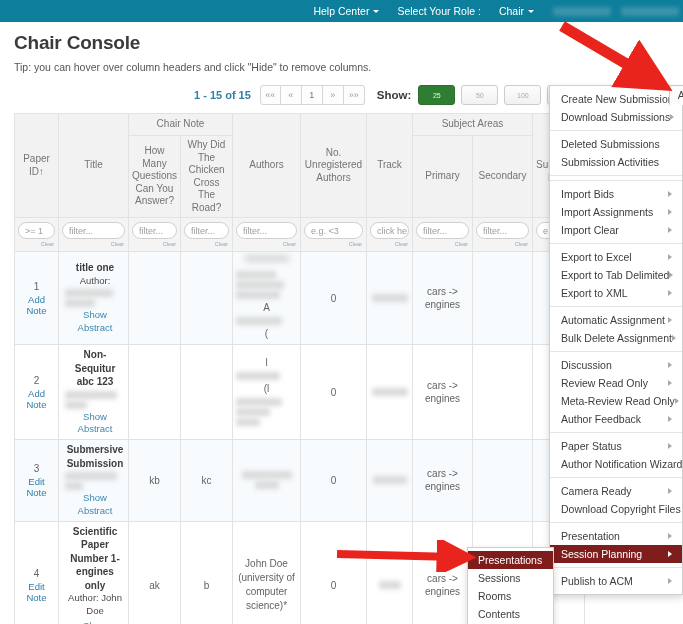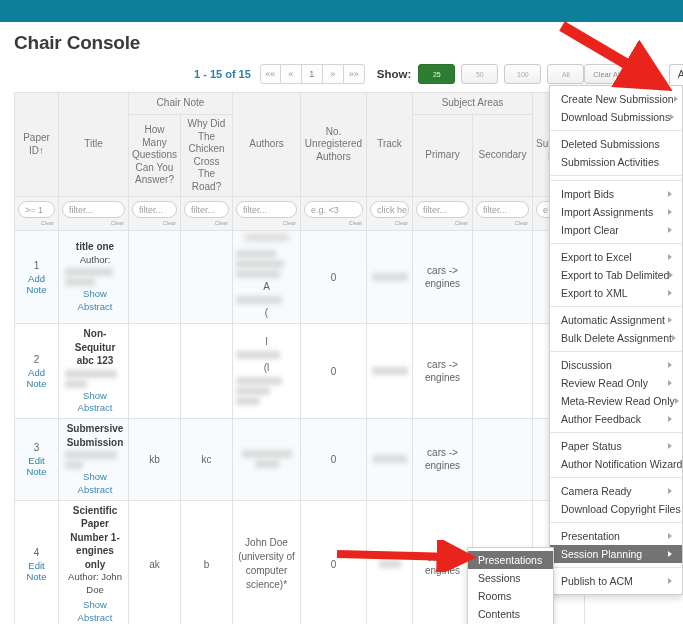--- a/index.html
+++ b/index.html
@@ -230,40 +230,56 @@
     white-space: nowrap;
     line-height: 14px;
   }
   .mi .sub-caret {
     margin-left: auto;
     width: 0; height: 0;
     border-top: 3px solid transparent;
     border-bottom: 3px solid transparent;
     border-left: 4px solid #a9a9a9;
   }
-  .mi.sel { background: #737373; color: #ffffff; }
+  .mi.sel { background: #7f1d1d; color: #ffffff; }
   .mi.sel .sub-caret { border-left-color: #ffffff; }
   .sep { height: 1px; background: #e4e4e4; margin: 4px 0; }
 
   .menu-sub { left: 467px; top: 547px; width: 87px; padding: 3px 0; }
   .menu-sub .mi { padding: 2px 10px; }
 
   
   .arrow-svg { position: absolute; z-index: 60; pointer-events: none; }
 </style>
 </head>
 <body>
 
 <div id="root">
 
   <div class="topnav">
+    <div class="nav-right">
+      <div class="nav-item">
+        <span>Help Center</span>
+        <i class="caret-d"></i>
+      </div>
+      <div class="nav-item">
+        <span>Select Your Role :</span>
+      </div>
+      <div class="nav-item">
+        <span>Chair</span>
+        <i class="caret-d"></i>
+      </div>
+      <div class="blur-nav"></div>
+      <div class="blur-nav"></div>
+    </div>
   </div>
 
   <div class="page-head">
     <div class="page-title">Chair Console</div>
+    <div class="tip-line">Tip: you can hover over column headers and click "Hide" to remove columns.</div>
   </div>
 
   <div class="toolbar">
     <div class="counter">1 - 15 of 15</div>
     <div class="pager">
       <div class="pg">««</div>
       <div class="pg">«</div>
       <div class="pg cur">1</div>
       <div class="pg">»</div>
       <div class="pg">»»</div>

